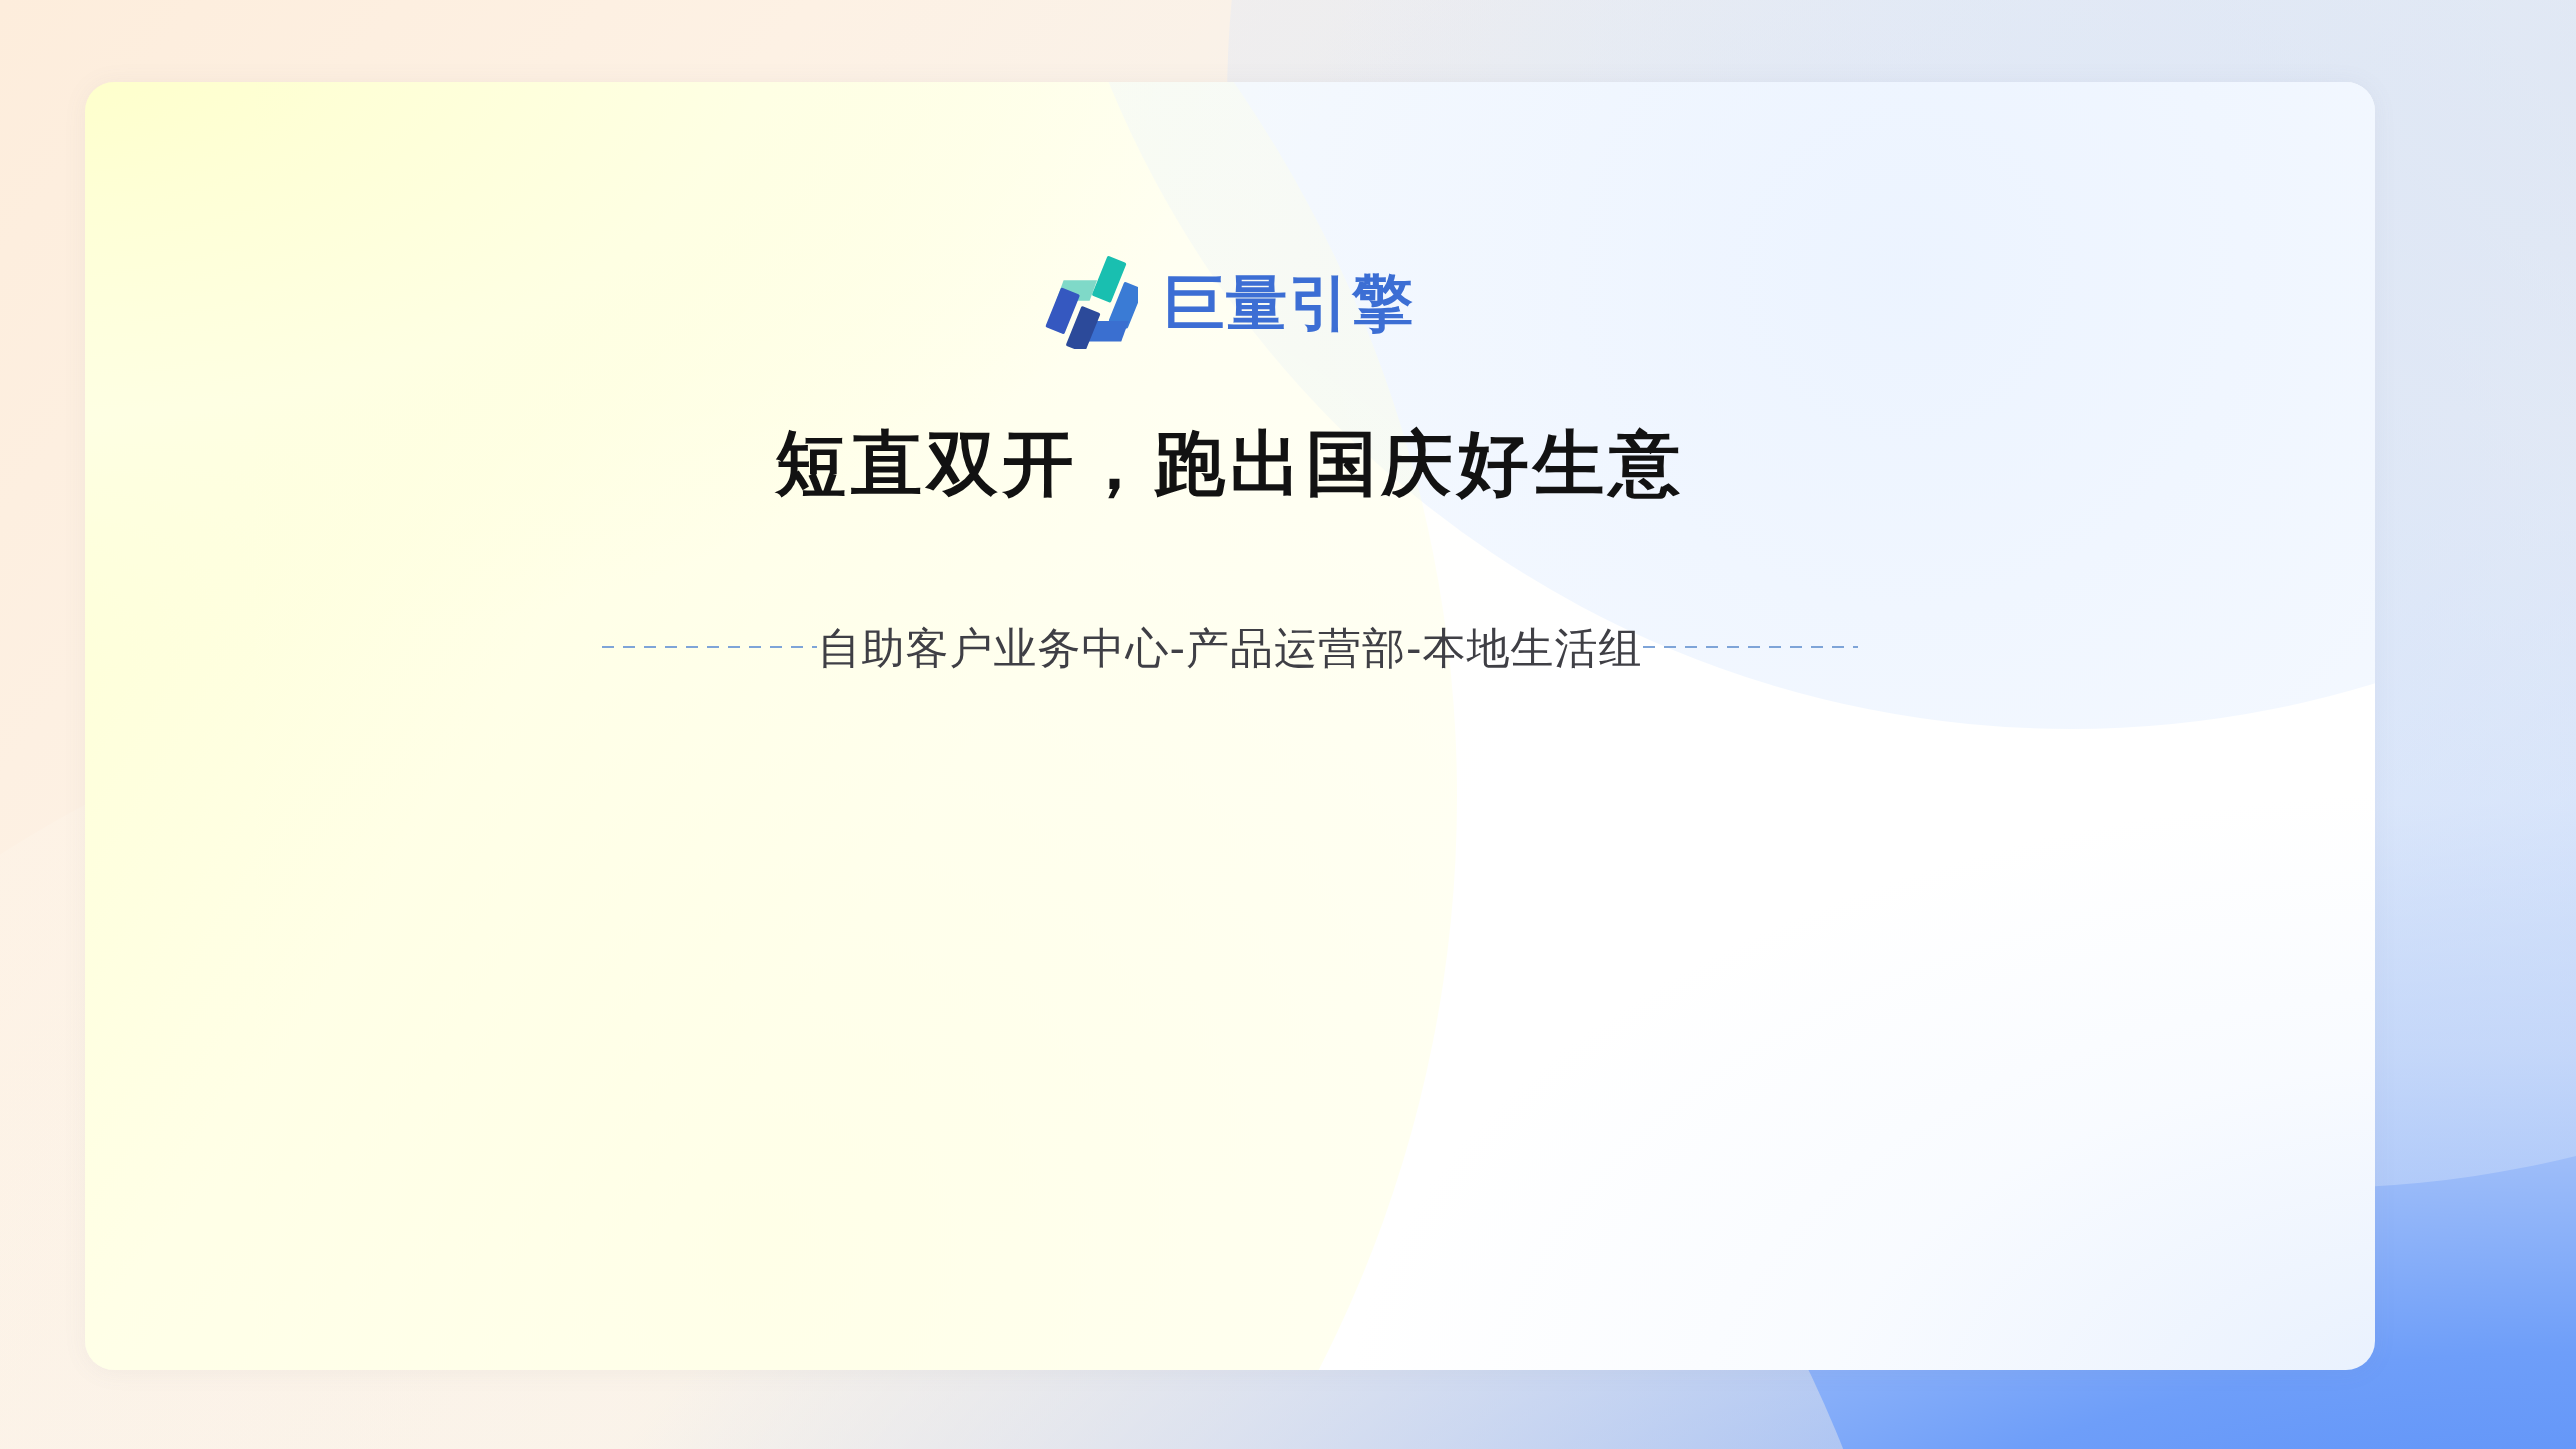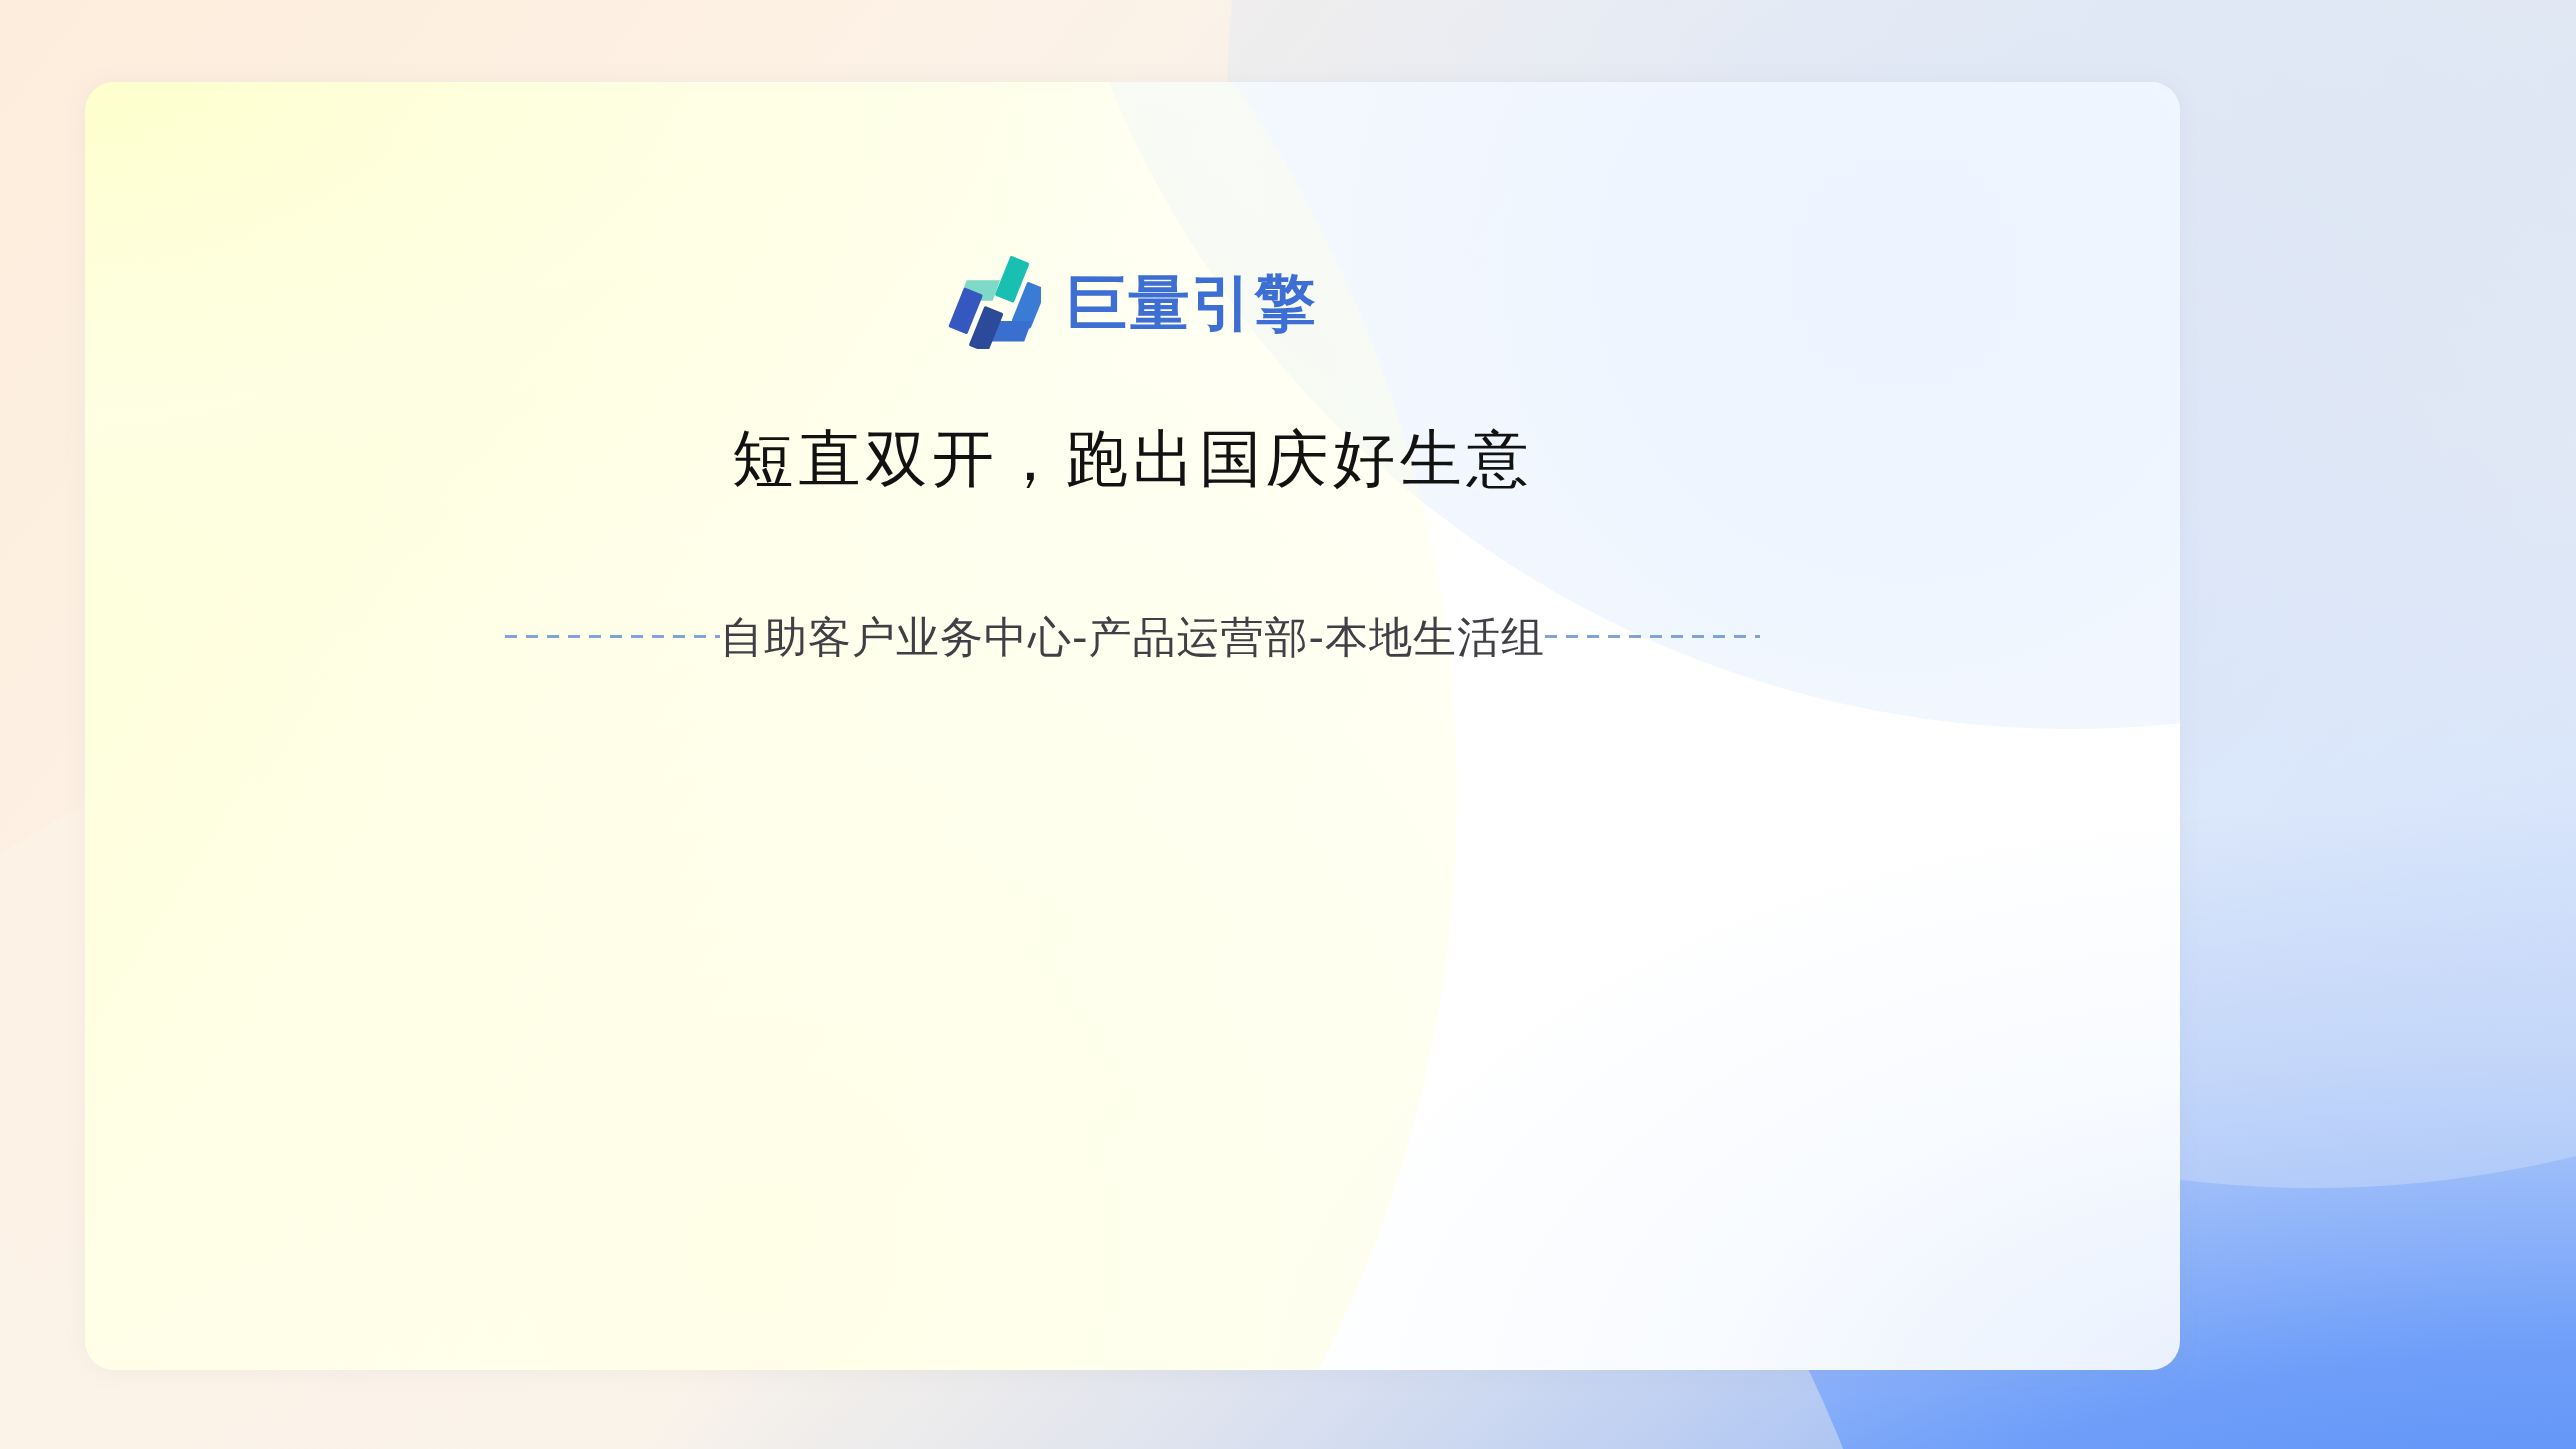--- a/index.html
+++ b/index.html
@@ -35,21 +35,21 @@
     left:-580px; top:657px;
     width:2512px; height:2512px;
     border-radius:50%;
     background:radial-gradient(circle at 62% 26%, rgba(255,244,228,0.55) 0%, rgba(252,246,238,0.3) 55%, rgba(250,248,244,0) 76%);
   }
 
   
   #slide-card {
     position:absolute;
     left:85px; top:82px;
-    width:2095px; height:1288px;
+    width:2290px; height:1288px;
     border-radius:29px;
     overflow:hidden;
     background:
       radial-gradient(95% 90% at -4% -6%, #fdffb4 0%, #feffcf 18%, #feffe4 36%, rgba(255,255,250,0.0) 58%),
       radial-gradient(70% 70% at 104% 104%, rgba(225,236,253,0.85) 0%, rgba(240,246,255,0.45) 40%, rgba(255,255,255,0) 70%),
       linear-gradient(122deg, #fdffc0 0%, #feffd8 12%, #fffff0 26%, #fffffc 42%, #ffffff 60%, #ffffff 100%);
     box-shadow:0 1.9px 25px rgba(120,120,140,0.07);
   }
 
   
@@ -97,23 +97,23 @@
     line-height:1;
     font-weight:700;
     letter-spacing:1.9px;
     color:#3c6ed4;
     font-family:"DejaVu Sans","Liberation Sans",sans-serif;
   }
 
   
   #headline {
     margin-top:75px;
-    font-size:62px;
+    font-size:71px;
     line-height:1.12;
-    font-weight:400;
+    font-weight:700;
     color:#121212;
     letter-spacing:4.8px;
     font-family:"DejaVu Sans","Liberation Sans",sans-serif;
     white-space:nowrap;
   }
 
   
   #subhead {
     margin-top:37px;
     font-size:120px;

